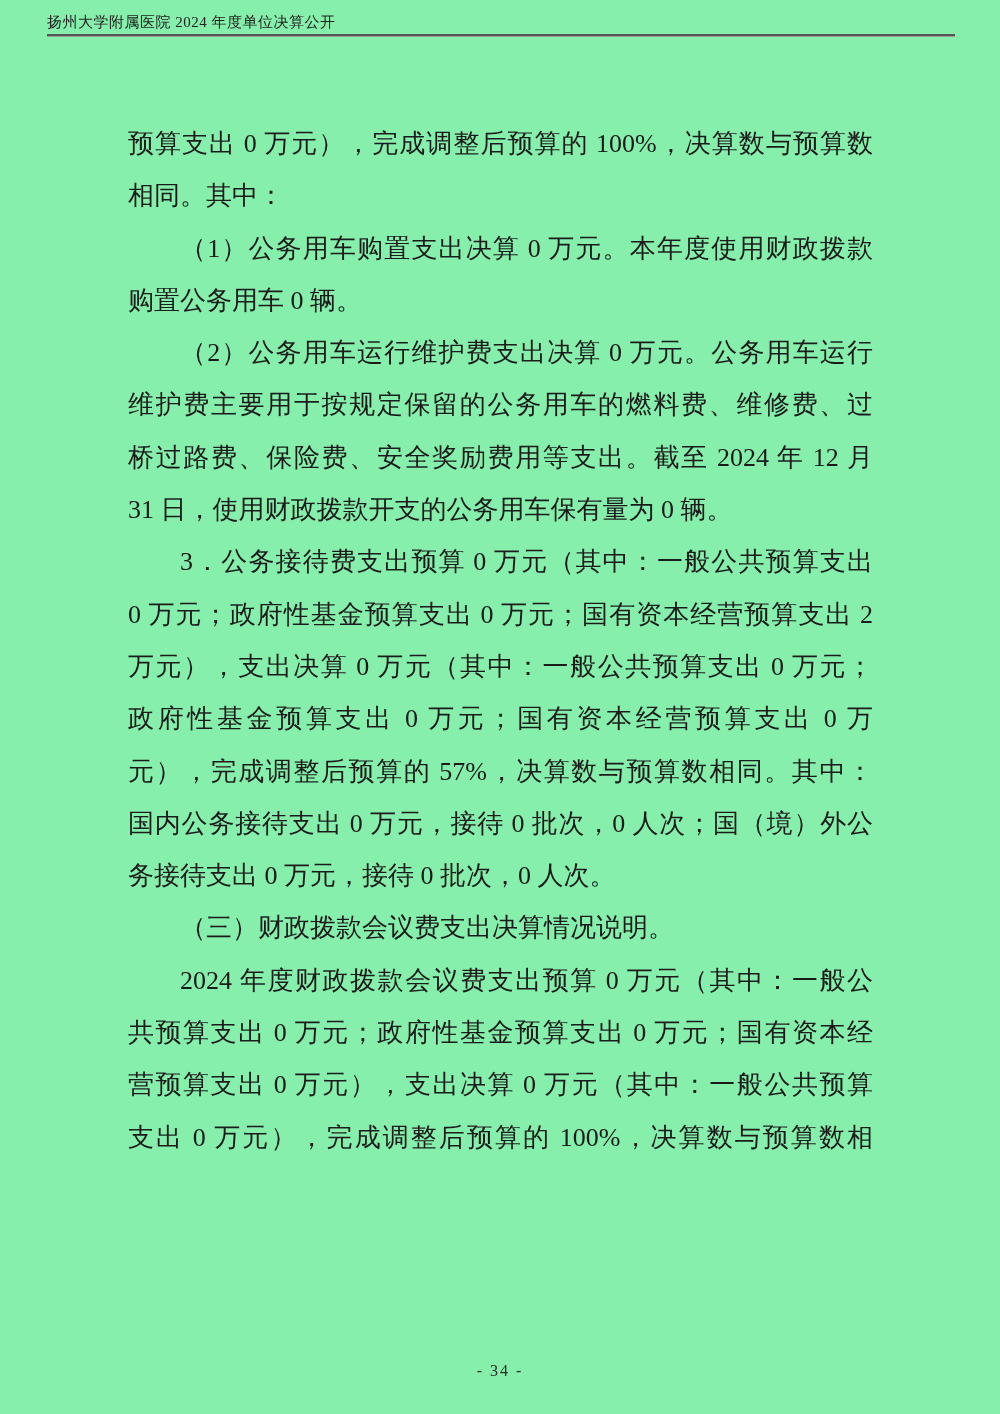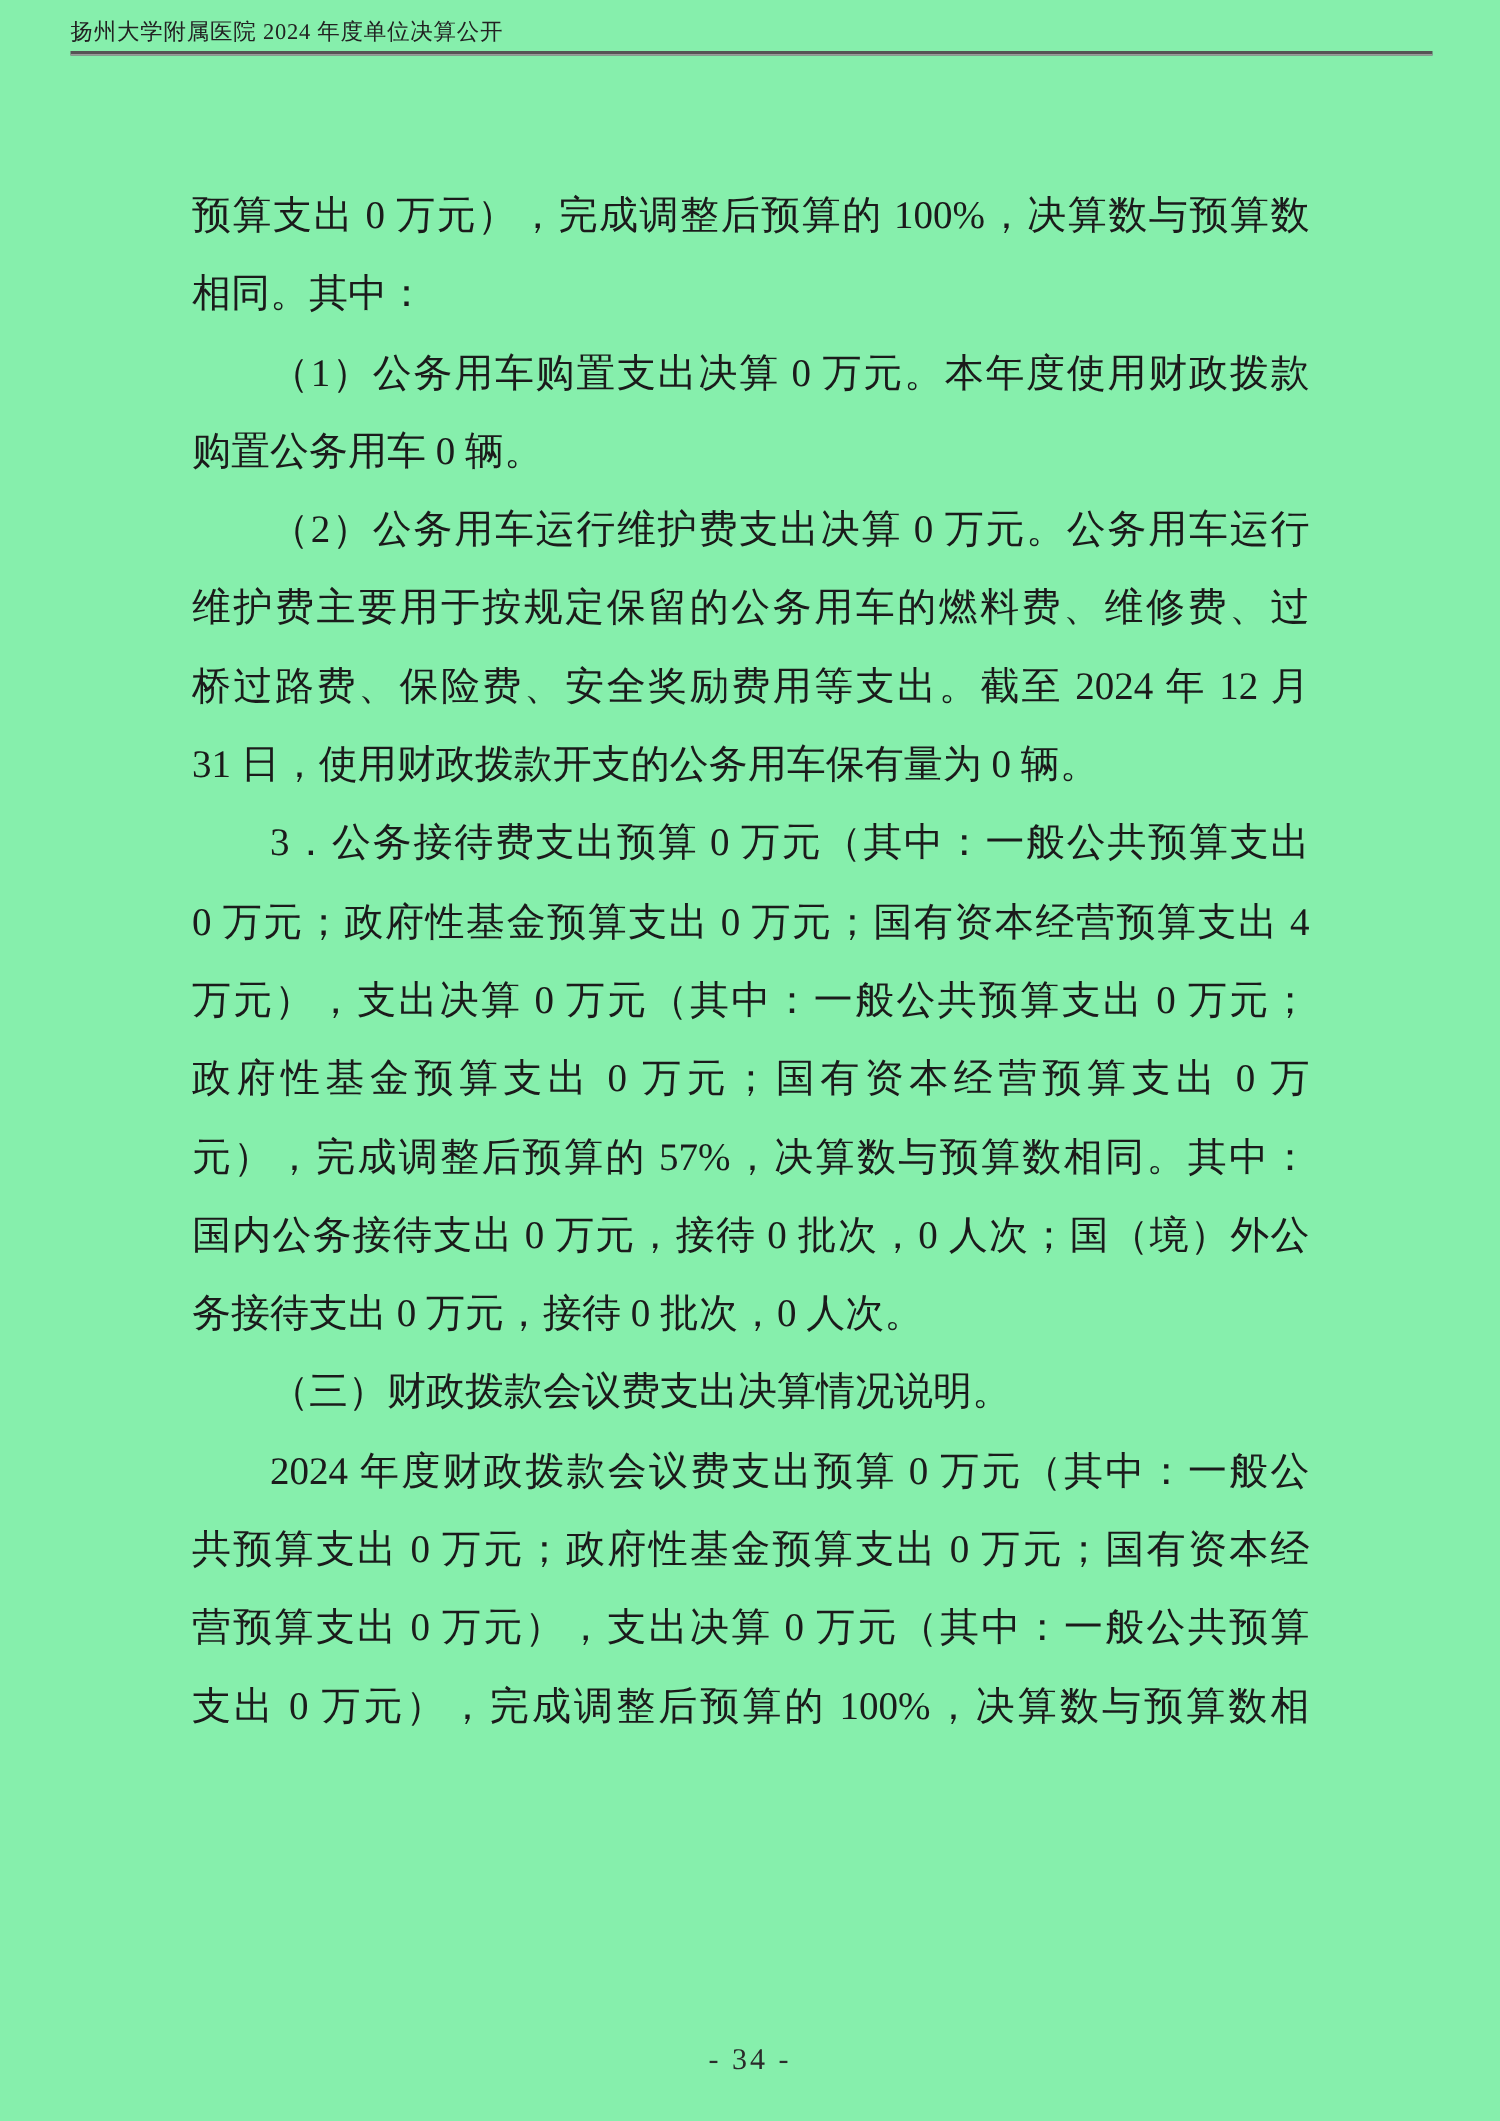--- a/index.html
+++ b/index.html
@@ -64,21 +64,21 @@
   .line.in {
     text-indent: 2em;
   }
   
   .doc-footer {
     position: absolute;
     left: 0;
     top: 1362px;
     width: 100%;
     text-align: center;
-    font-size: 20px;
+    font-size: 16px;
     color: #2a2a2a;
     letter-spacing: 2px;
   }
 </style>
 </head>
 <body>
 
 <div class="page">
 
   <div class="doc-header">
@@ -89,21 +89,21 @@
   <div class="doc-content">
     <div class="line">预算支出 0 万元），完成调整后预算的 100%，决算数与预算数</div>
     <div class="line end">相同。其中：</div>
     <div class="line in">（1）公务用车购置支出决算 0 万元。本年度使用财政拨款</div>
     <div class="line end">购置公务用车 0 辆。</div>
     <div class="line in">（2）公务用车运行维护费支出决算 0 万元。公务用车运行</div>
     <div class="line">维护费主要用于按规定保留的公务用车的燃料费、维修费、过</div>
     <div class="line">桥过路费、保险费、安全奖励费用等支出。截至 2024 年 12 月</div>
     <div class="line end">31 日，使用财政拨款开支的公务用车保有量为 0 辆。</div>
     <div class="line in">3．公务接待费支出预算 0 万元（其中：一般公共预算支出</div>
-    <div class="line">0 万元；政府性基金预算支出 0 万元；国有资本经营预算支出 4</div>
+    <div class="line">0 万元；政府性基金预算支出 0 万元；国有资本经营预算支出 2</div>
     <div class="line">万元），支出决算 0 万元（其中：一般公共预算支出 0 万元；</div>
     <div class="line">政府性基金预算支出 0 万元；国有资本经营预算支出 0 万</div>
     <div class="line">元），完成调整后预算的 57%，决算数与预算数相同。其中：</div>
     <div class="line">国内公务接待支出 0 万元，接待 0 批次，0 人次；国（境）外公</div>
     <div class="line end">务接待支出 0 万元，接待 0 批次，0 人次。</div>
     <div class="line in end">（三）财政拨款会议费支出决算情况说明。</div>
     <div class="line in">2024 年度财政拨款会议费支出预算 0 万元（其中：一般公</div>
     <div class="line">共预算支出 0 万元；政府性基金预算支出 0 万元；国有资本经</div>
     <div class="line">营预算支出 0 万元），支出决算 0 万元（其中：一般公共预算</div>
     <div class="line">支出 0 万元），完成调整后预算的 100%，决算数与预算数相</div>

